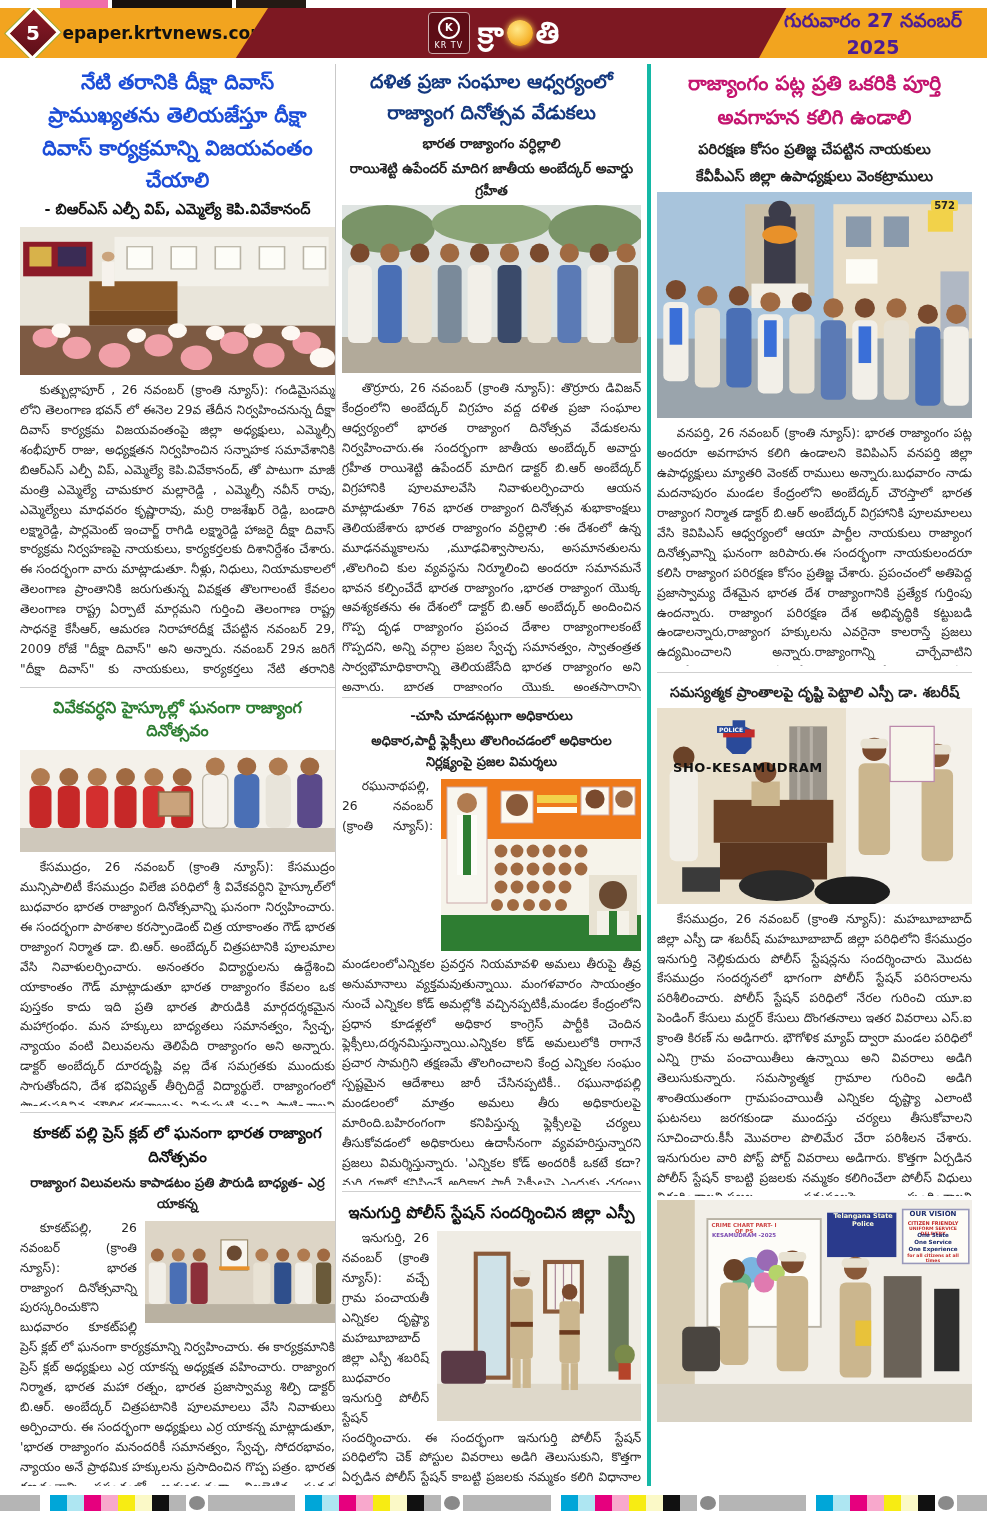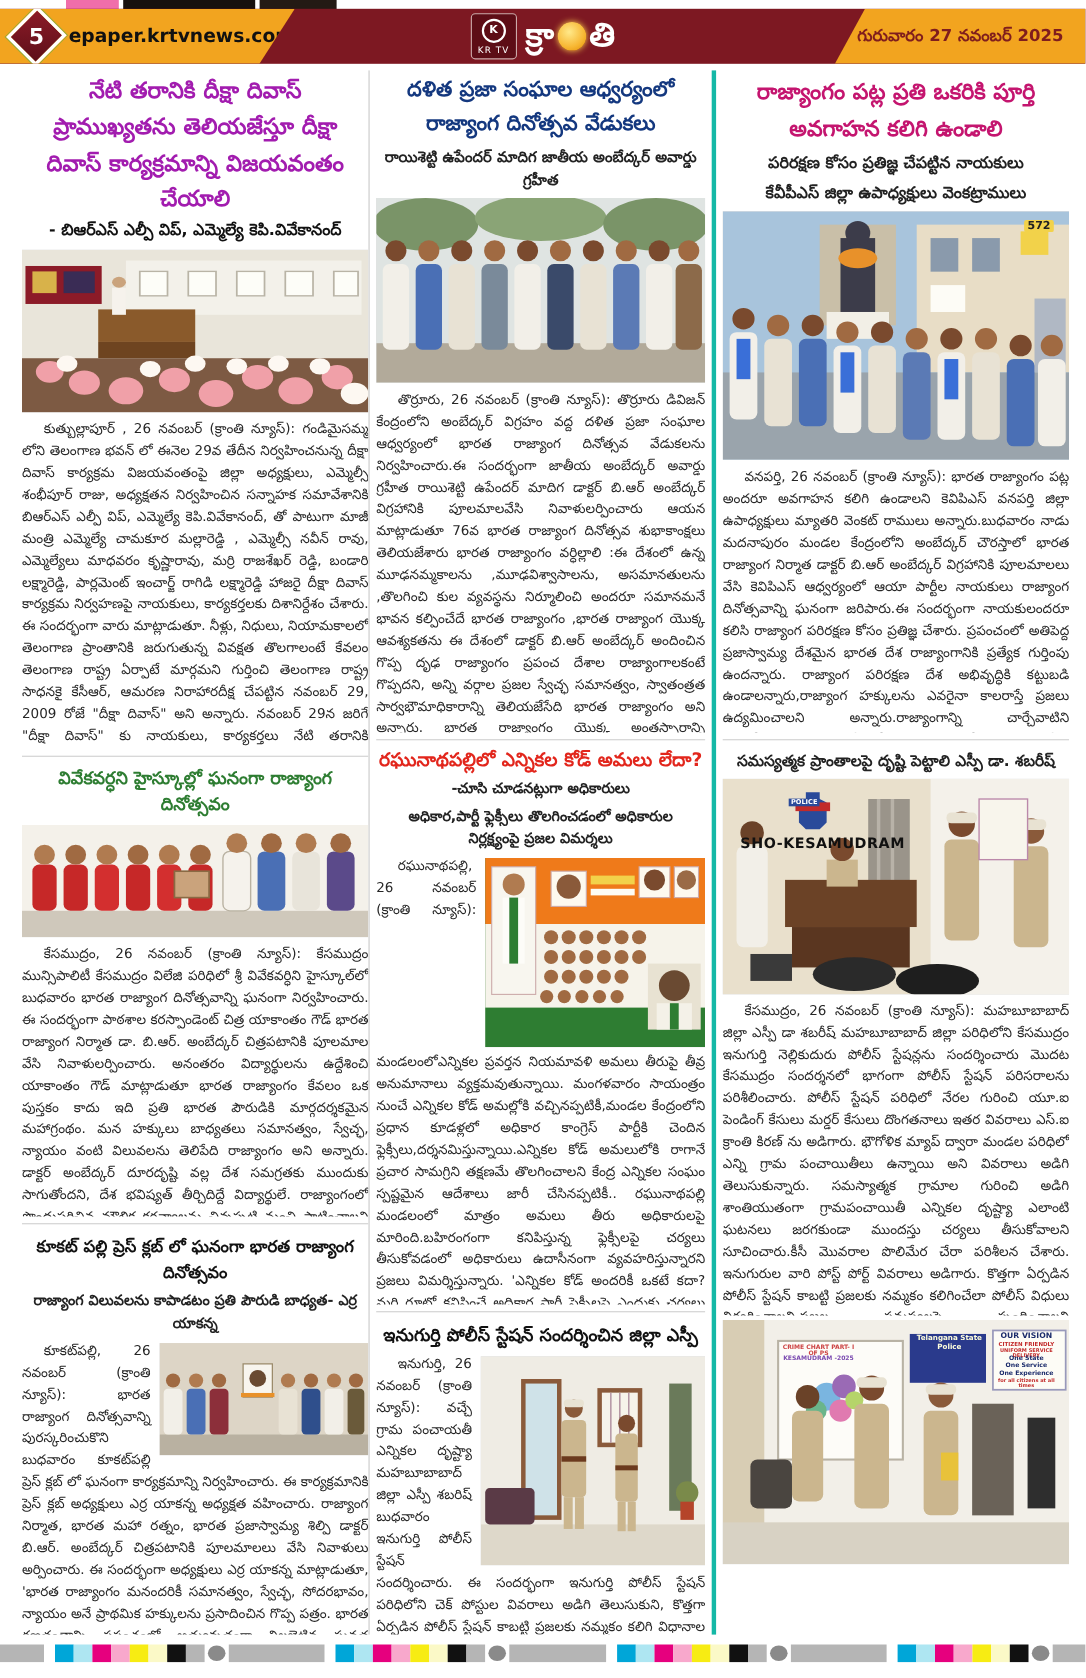--- a/index.html
+++ b/index.html
@@ -15,40 +15,40 @@
   .masthead{position:absolute;top:8px;left:0;width:987px;height:50px;background:#7d1822;}
   .mh-left{position:absolute;left:0;top:0;height:50px;width:268px;background:#f2a41f;
            clip-path:polygon(0 0,100% 0,88% 100%,0 100%);display:flex;align-items:center;}
   .mh-right{position:absolute;right:0;top:0;height:50px;width:228px;background:#f2a41f;
            clip-path:polygon(12% 0,100% 0,100% 100%,0 100%);display:flex;align-items:center;justify-content:center;}
   .diamond{width:34px;height:34px;background:linear-gradient(135deg,#8c1b28,#5d0f18);
            transform:rotate(45deg);margin:0 10px 0 14px;border:3px solid #fff;
            display:flex;align-items:center;justify-content:center;box-shadow:0 0 0 1px #9a3;}
   .diamond b{transform:rotate(-45deg);color:#fff;font-size:20px;}
   .site{font-weight:bold;font-size:17px;color:#111;}
-  .dateline{font-weight:bold;font-size:15px;color:#7f1d1d;}
+  .dateline{font-weight:bold;font-size:19px;color:#4c1d95;text-align:center;}
   .mh-center{position:absolute;left:0;right:0;top:0;height:50px;display:flex;align-items:center;justify-content:center;gap:8px;}
   .krtv{width:40px;height:40px;background:#5d0d16;border:1px solid #caa;border-radius:4px;
         display:flex;flex-direction:column;align-items:center;justify-content:center;color:#fff;}
   .krtv .ring{width:18px;height:18px;border:2px solid #fff;border-radius:50%;font-size:10px;font-weight:bold;
         display:flex;align-items:center;justify-content:center;}
   .krtv .lbl{font-size:8px;font-weight:normal;margin-top:2px;letter-spacing:1px;}
   .mastword{display:flex;align-items:center;font-weight:bold;color:#fff;font-size:30px;line-height:1;}
   .sun{width:26px;height:26px;border-radius:50%;margin:0 3px;
        background:radial-gradient(circle at 40% 35%,#ffe98a,#f7b733 60%,#e08a00);box-shadow:0 0 6px #ffd34d;}
   
   .content{position:absolute;top:64px;left:20px;width:952px;height:1422px;display:flex;}
   .col{overflow:hidden;height:100%;}
   .col1{width:318px;}
   .col2{width:302px;border-left:1px solid #c9c9c9;border-right:4px solid #14b8a6;padding:0 6px;}
   .col3{width:318px;padding-left:6px;}
   .article{margin-bottom:6px;}
   .article + .article{border-top:1px solid #cfcfcf;padding-top:6px;}
   .hl{font-weight:bold;text-align:center;margin:2px 4px 4px;}
-  .hl-a1{font-size:20.5px;line-height:1.6;color:#a21caf;}
+  .hl-a1{font-size:20.5px;line-height:1.6;color:#1d4ed8;}
   .hl-b1{font-size:19px;line-height:1.65;color:#14387f;}
   .hl-c1{font-size:20px;line-height:1.7;color:#c4156f;}
   .hl-green{font-size:16px;color:#2e7d32;margin:4px 2px 6px;}
   .hl-red{font-size:17px;color:#e2261c;margin:2px 0 4px;}
   .hl-blue{font-size:15.5px;line-height:1.8;color:#2b50c8;}
   .hl-sm{font-size:15px;color:#111;line-height:1.6;}
   .sub{font-weight:bold;text-align:center;font-size:13px;color:#222;margin:2px 6px 4px;line-height:1.6;}
   .byline{font-weight:bold;text-align:center;font-size:14.5px;color:#111;margin:2px 0 6px;}
   .body{font-size:12.3px;line-height:1.62;text-align:justify;color:#262626;overflow:hidden;
         text-indent:1.6em;}
@@ -216,20 +216,21 @@
           </span>
           <span>కూకట్‌పల్లి, 26 నవంబర్ (క్రాంతి న్యూస్): భారత రాజ్యాంగ దినోత్సవాన్ని పురస్కరించుకొని బుధవారం కూకట్‌పల్లి ప్రెస్ క్లబ్ లో ఘనంగా కార్యక్రమాన్ని నిర్వహించారు. ఈ కార్యక్రమానికి ప్రెస్ క్లబ్ అధ్యక్షులు ఎర్ర యాకన్న అధ్యక్షత వహించారు. రాజ్యాంగ నిర్మాత, భారత మహా రత్నం, భారత ప్రజాస్వామ్య శిల్పి డాక్టర్ బి.ఆర్. అంబేద్కర్ చిత్రపటానికి పూలమాలలు వేసి నివాళులు అర్పించారు. ఈ సందర్భంగా అధ్యక్షులు ఎర్ర యాకన్న మాట్లాడుతూ, 'భారత రాజ్యాంగం మనందరికీ సమానత్వం, స్వేచ్ఛ, సోదరభావం, న్యాయం అనే ప్రాథమిక హక్కులను ప్రసాదించిన గొప్ప పత్రం. భారత గణతంత్రాన్ని ప్రపంచంలో అత్యున్నతంగా నిలబెట్టిన ఘనత రాజ్యాంగానిదే' అని పేర్కొన్నారు. రాజ్యాంగ విలువలను కాపాడటం ప్రతి పౌరుడి బాధ్యత అని అన్నారు. రాజ్యాంగమంటే కేవలం చట్టాల సంకలనం కాదని అది ప్రజల జీవన విధానమని, యువత రాజ్యాంగాన్ని తెలుసుకోవాలని, సమాజంలో ఉన్న వివక్ష, అసమానతలను తొలగించేందుకు ప్రతి ఒక్కరు కృషి చేయాలని పిలుపునిచ్చారు. దేశ అభివృద్ధిలో మీరంతా భాగస్వాములు కావాలని, నిజాయితీతో ప్రజలకు వాస్తవాలను తెలియజేయడం పత్రిక ధర్మమని అన్నారు. ఈ కార్యక్రమంలో ప్రెస్ క్లబ్ కో కన్వీనర్ నగేష్, సీనియర్ జర్నలిస్టులు రంజిత్ మదిరాజు, బాబుయ్య నిట్టెల, శివ కుమార్, రామశెట్టి, సుజాత, నవీనులు తదితరులు పాల్గొన్నారు.</span>
         </div>
       </div>
     </div>
 
     <div class="col col2">
 
       <div class="article">
         <div class="hl hl-b1">దళిత ప్రజా సంఘాల ఆధ్వర్యంలో రాజ్యాంగ దినోత్సవ వేడుకలు</div>
+        <div class="sub" style="font-size:13.5px;">భారత రాజ్యాంగం వర్ధిల్లాలి</div>
         <div class="sub" style="font-size:13.5px;">రాయిశెట్టి ఉపేందర్ మాదిగ జాతీయ అంబేద్కర్ అవార్డు గ్రహీత</div>
         <div class="photo" style="height:168px;">
           <svg viewBox="0 0 100 56" preserveAspectRatio="none">
             <rect width="100" height="56" fill="#dfe4e2"></rect>
             <ellipse cx="15" cy="8" rx="16" ry="8" fill="#7a9468"></ellipse>
             <ellipse cx="50" cy="6" rx="20" ry="7" fill="#8aa476"></ellipse>
             <ellipse cx="85" cy="8" rx="16" ry="8" fill="#7a9468"></ellipse>
             <rect x="0" y="44" width="100" height="12" fill="#b2aa9a"></rect>
             <g>
               <rect x="2" y="20" width="8" height="26" rx="2" fill="#f2efe8"></rect>
@@ -252,21 +253,20 @@
                 <circle cx="86" cy="16" r="3.2" fill="#7a4a2e"></circle>
               <rect x="91" y="20" width="8" height="26" rx="2" fill="#8c6a4a"></rect>
                 <circle cx="95" cy="16" r="3.2" fill="#a06a42"></circle>
             </g>
           </svg>
         </div>
         <div class="body" style="height:312px;">తొర్రూరు, 26 నవంబర్ (క్రాంతి న్యూస్): తొర్రూరు డివిజన్ కేంద్రంలోని అంబేద్కర్ విగ్రహం వద్ద దళిత ప్రజా సంఘాల ఆధ్వర్యంలో భారత రాజ్యాంగ దినోత్సవ వేడుకలను నిర్వహించారు.ఈ సందర్భంగా జాతీయ అంబేద్కర్ అవార్డు గ్రహీత రాయిశెట్టి ఉపేందర్ మాదిగ డాక్టర్ బి.ఆర్ అంబేద్కర్ విగ్రహానికి పూలమాలవేసి నివాళులర్పించారు ఆయన మాట్లాడుతూ 76వ భారత రాజ్యాంగ దినోత్సవ శుభాకాంక్షలు తెలియజేశారు  భారత రాజ్యాంగం వర్ధిల్లాలి :ఈ దేశంలో ఉన్న మూఢనమ్మకాలను ,మూఢవిశ్వాసాలను, అసమానతులను ,తొలగించి కుల వ్యవస్థను నిర్మూలించి అందరూ సమానమనే భావన కల్పించేదే భారత రాజ్యాంగం ,భారత రాజ్యాంగ యొక్క ఆవశ్యకతను ఈ దేశంలో డాక్టర్ బి.ఆర్ అంబేద్కర్ అందించిన గొప్ప దృఢ రాజ్యాంగం ప్రపంచ దేశాల రాజ్యాంగాలకంటే గొప్పదని, అన్ని వర్గాల ప్రజల స్వేచ్ఛ సమానత్వం, స్వాతంత్రత సార్వభౌమాధికారాన్ని తెలియజేసేది భారత రాజ్యాంగం అని అన్నారు. భారత రాజ్యాంగం యొక్క అంతస్సారాన్ని గొప్పతనాన్ని వివరించారు ,భారత రాజ్యాంగాన్ని కాపాడుకోవాల్సిన అవసరం ఎంతైనా ఉందని ప్రతి ఒక్క పౌరుడు పాటించాలని ఉద్బోధించారు ,ఈ కార్యక్రమంలో దళిత ప్రజా సంఘాల నాయకులు పాల్గొని మాట్లాడిన వారిలో డాక్టర్ ధర్మారావు మండల పైలట్ వెంకన్న, బయోకు మంగళవల్లి సుధాకర్, మంగళవల్లి దయాకర్, మంగళవల్లి యశోదర్ మంగళవల్లి సుగారెడ్డి మంగళవల్లి మధు రాయిశెట్టి వెంకటేష్, ఈదురి రాము తదితరులు పాల్గొన్నారు.</div>
       </div>
 
       <div class="article">
-        <div class="hl hl-red">రఘునాథపల్లిలో ఎన్నికల కోడ్ అమలు లేదా?</div>
         <div class="sub">-చూసి చూడనట్లుగా అధికారులు</div>
         <div class="sub">అధికార,పార్టీ ఫ్లెక్సీలు తొలగించడంలో అధికారుల నిర్లక్ష్యంపై ప్రజల విమర్శలు</div>
         <div class="body" style="height:408px;">
           <span class="photo ph-float" style="width:200px;height:172px;display:block;">
             <svg viewBox="0 0 100 86" preserveAspectRatio="none">
               <rect width="100" height="86" fill="#2e7d32"></rect>
               <rect x="0" y="0" width="100" height="30" fill="#ef7a1a"></rect>
               <rect x="0" y="30" width="100" height="38" fill="#f6f3ea"></rect>
               <rect x="3" y="4" width="20" height="58" fill="#f8f6ef" stroke="#caa" stroke-width="0.5"></rect>
               <circle cx="13" cy="12" r="5" fill="#b07b50"></circle>

